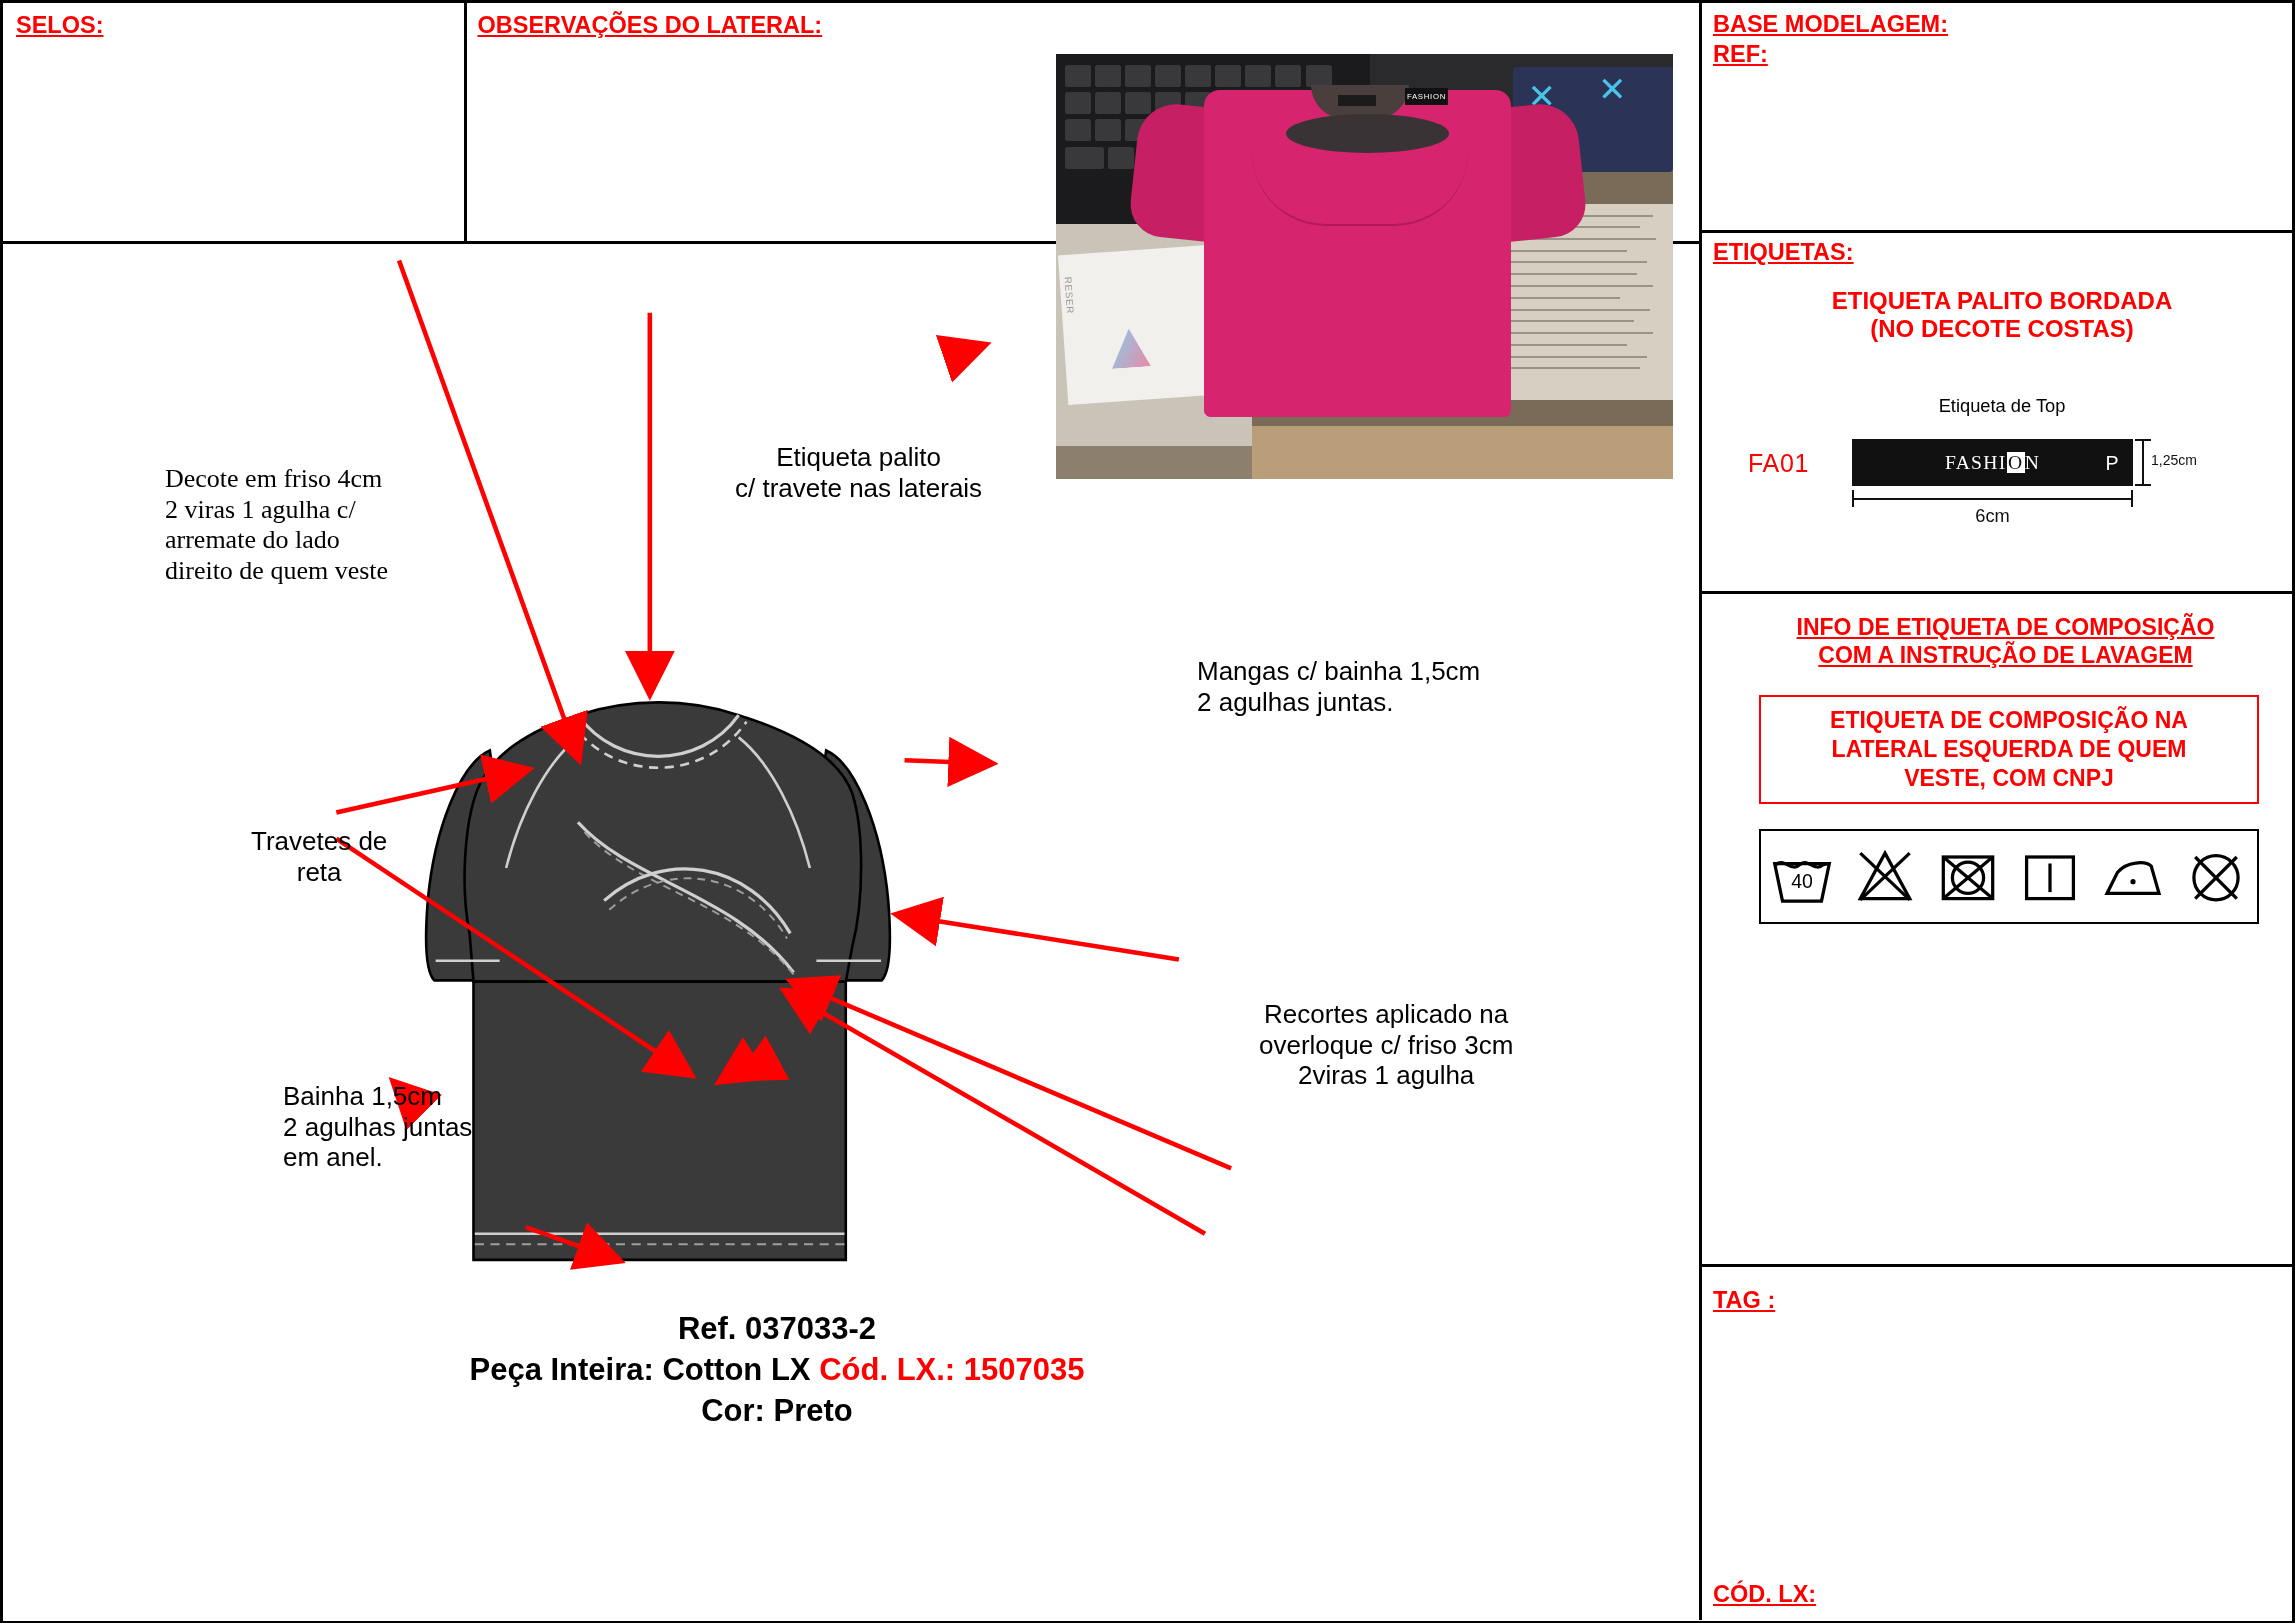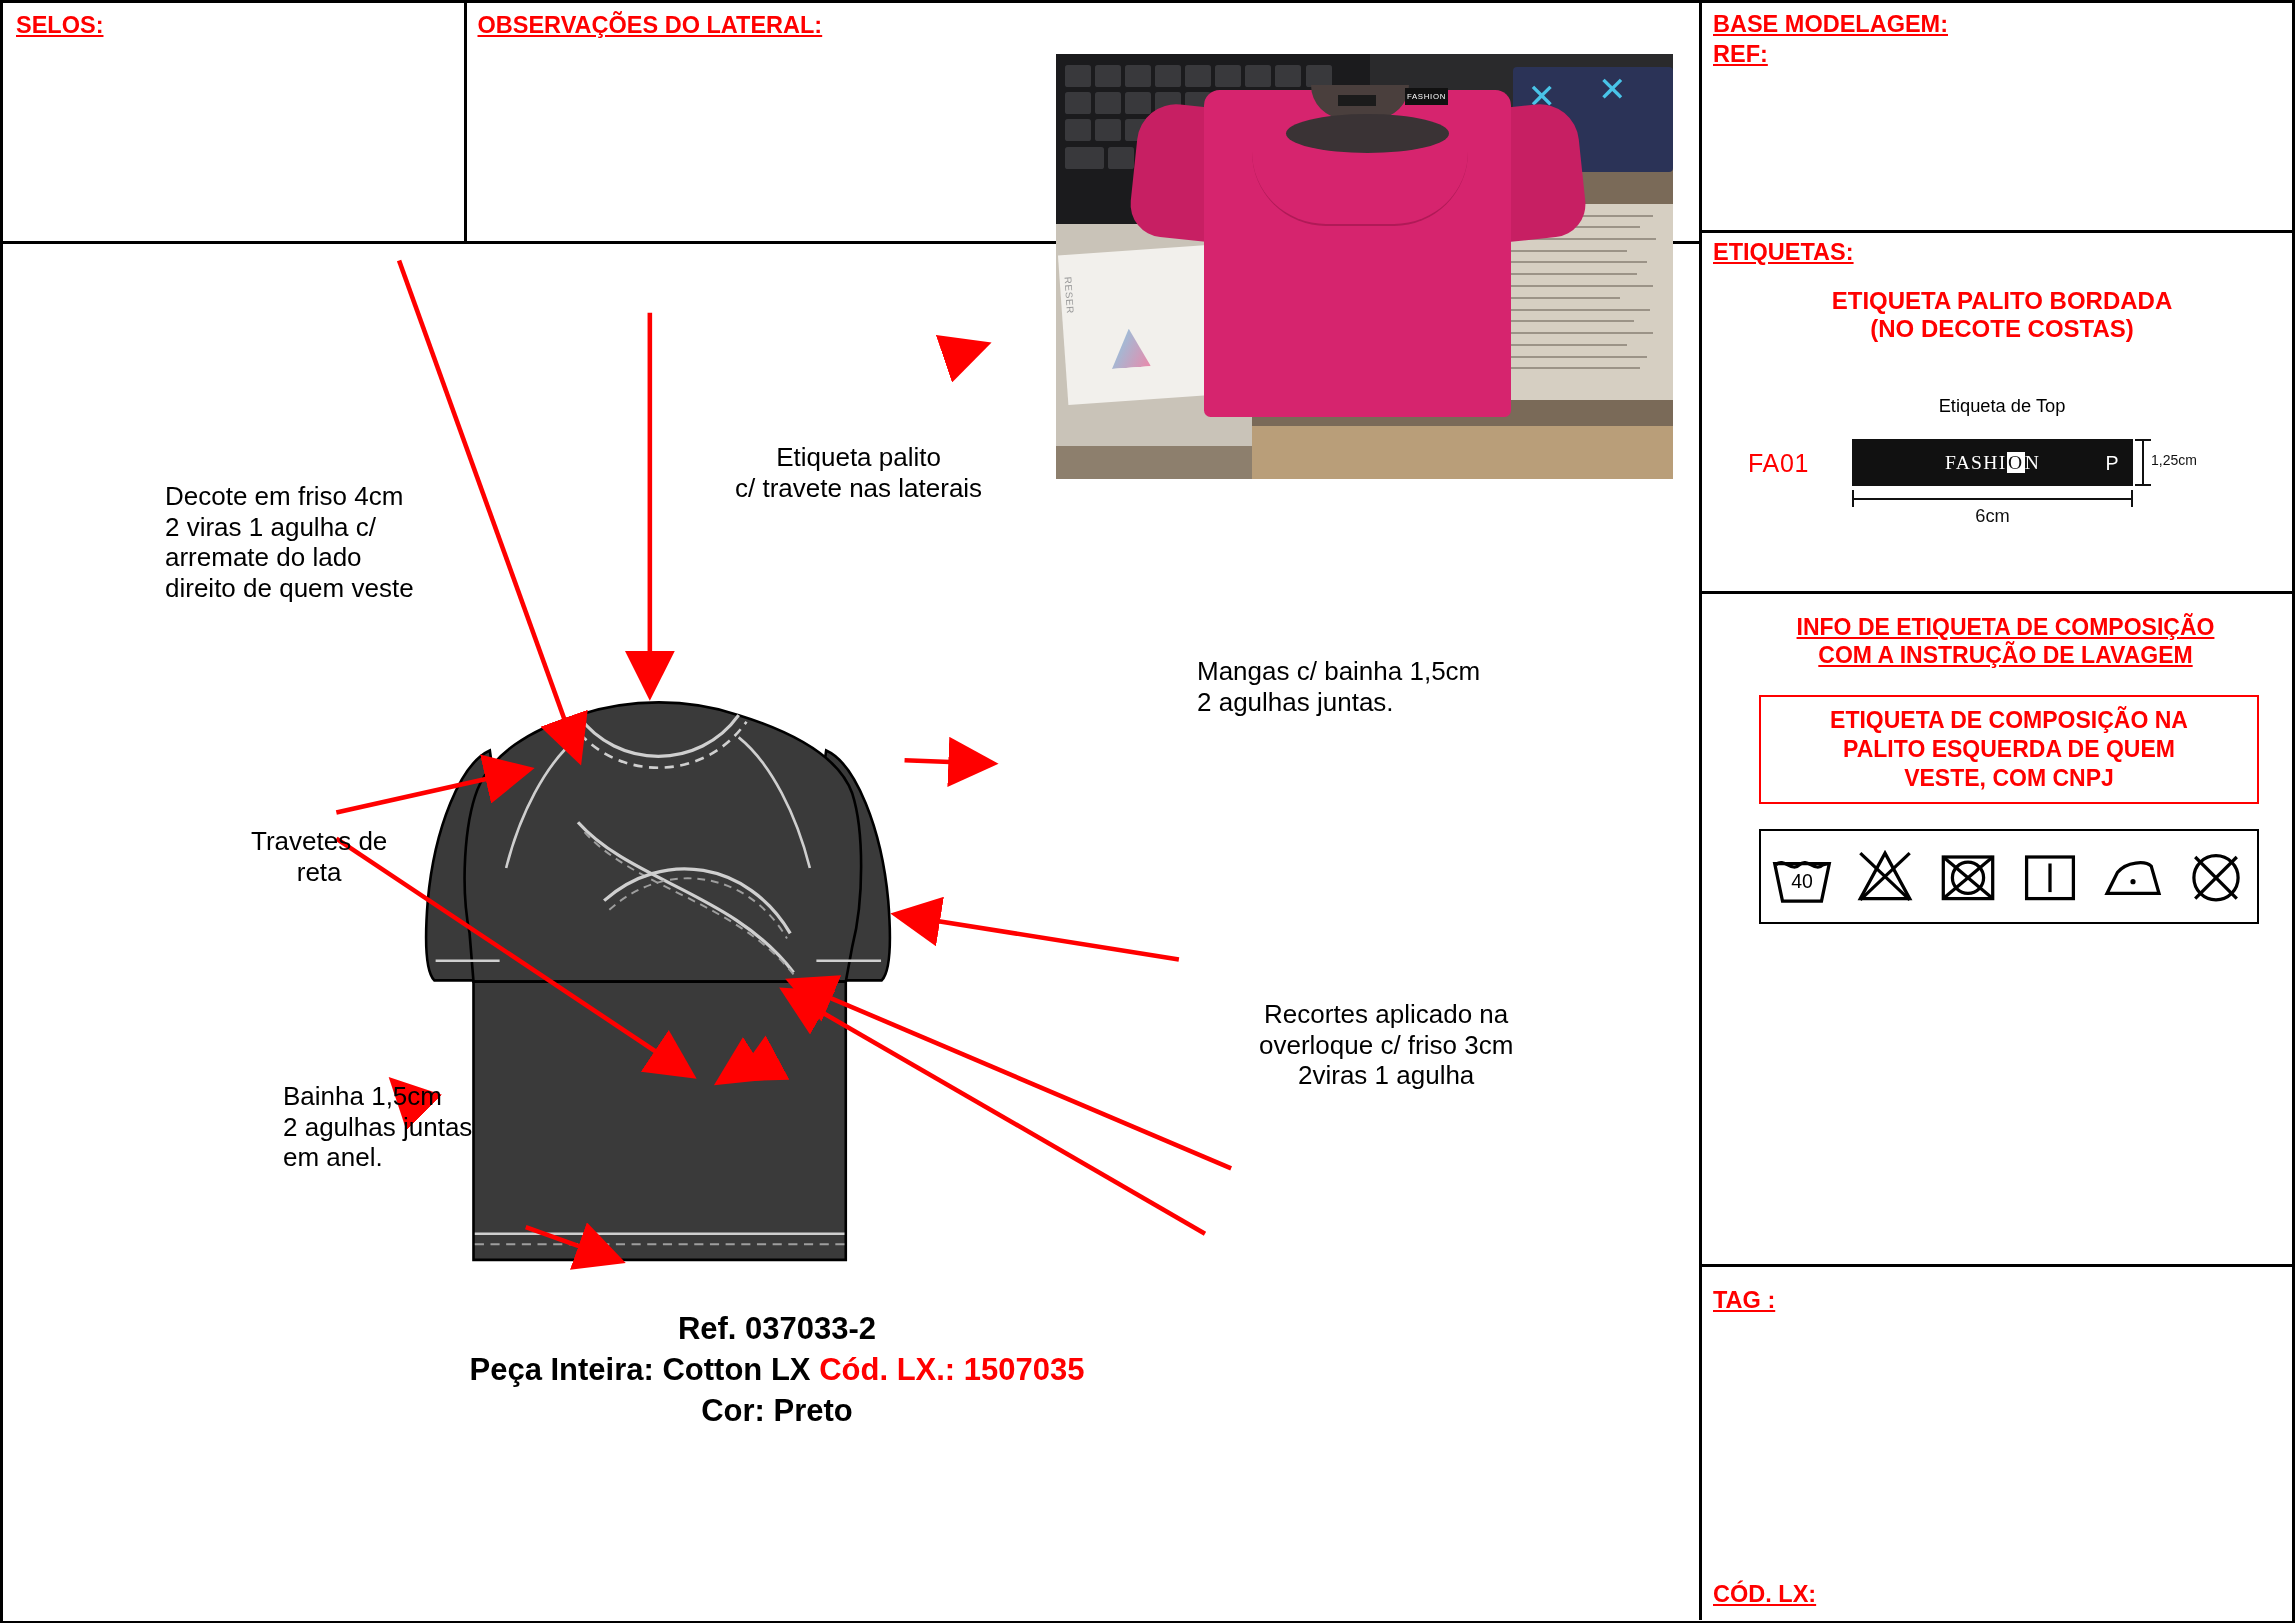--- a/index.html
+++ b/index.html
@@ -494,21 +494,21 @@
   <div class="measure-line" style="left:2132px; top:436px; width:15.7px; height:2px;"></div>
   <div class="measure-line" style="left:2132px; top:481px; width:15.7px; height:2px;"></div>
   <div id="etq-v-measure">1,25cm</div>
 
   <div id="comp-title">
     <span>INFO DE ETIQUETA DE COMPOSIÇÃO</span><br>
     <span>COM A INSTRUÇÃO DE LAVAGEM</span>
   </div>
 
   <div id="comp-box">
-    <span><span>ETIQUETA DE COMPOSIÇÃO NA</span><br><span>PALITO ESQUERDA DE QUEM</span><br><span>VESTE, COM CNPJ</span></span>
+    <span><span>ETIQUETA DE COMPOSIÇÃO NA</span><br><span>LATERAL ESQUERDA DE QUEM</span><br><span>VESTE, COM CNPJ</span></span>
   </div>
 
   <div id="care-box">
 
     <svg class="care-icon" viewBox="0 0 100 100">
       <path d="M8 30 L92 30 L80 88 L20 88 Z" fill="none" stroke="#000" stroke-width="5"></path>
       <path d="M10 32 C22 20, 34 44, 46 32 C58 20, 70 44, 82 32 L90 30" fill="none" stroke="#000" stroke-width="5"></path>
       <text x="50" y="68" font-size="30" font-family="Liberation Sans, sans-serif" text-anchor="middle" fill="#000">40</text>
     </svg>
 
@@ -597,21 +597,21 @@
 
       <line x1="1800" y1="1100" x2="1372" y2="1032" marker-end="url(#arrowRed)"></line>
 
       <line x1="1880" y1="1420" x2="1210" y2="1135" marker-end="url(#arrowRed)"></line>
       <line x1="1840" y1="1520" x2="1200" y2="1150" marker-end="url(#arrowRed)"></line>
 
       <line x1="800" y1="1510" x2="940" y2="1560" marker-end="url(#arrowRed)"></line>
     </g>
   </svg>
 
-  <div class="ann" style="left:162px; top:478px;">Decote em friso 4cm
+  <div class="ann" style="left:162px; top:461px;font-family:Liberation Serif, serif;">Decote em friso 4cm
 2 viras 1 agulha c/
 arremate do lado
 direito de quem veste</div>
   <div class="ann" style="left:732px; top:439px; text-align:center;">Etiqueta palito
 c/ travete nas laterais</div>
   <div class="ann" style="left:1194px; top:653px;">Mangas c/ bainha 1,5cm
 2 agulhas juntas.</div>
   <div class="ann" style="left:248px; top:823px; text-align:center;">Travetes de
 reta</div>
   <div class="ann" style="left:1256px; top:996px; text-align:center;">Recortes aplicado na

